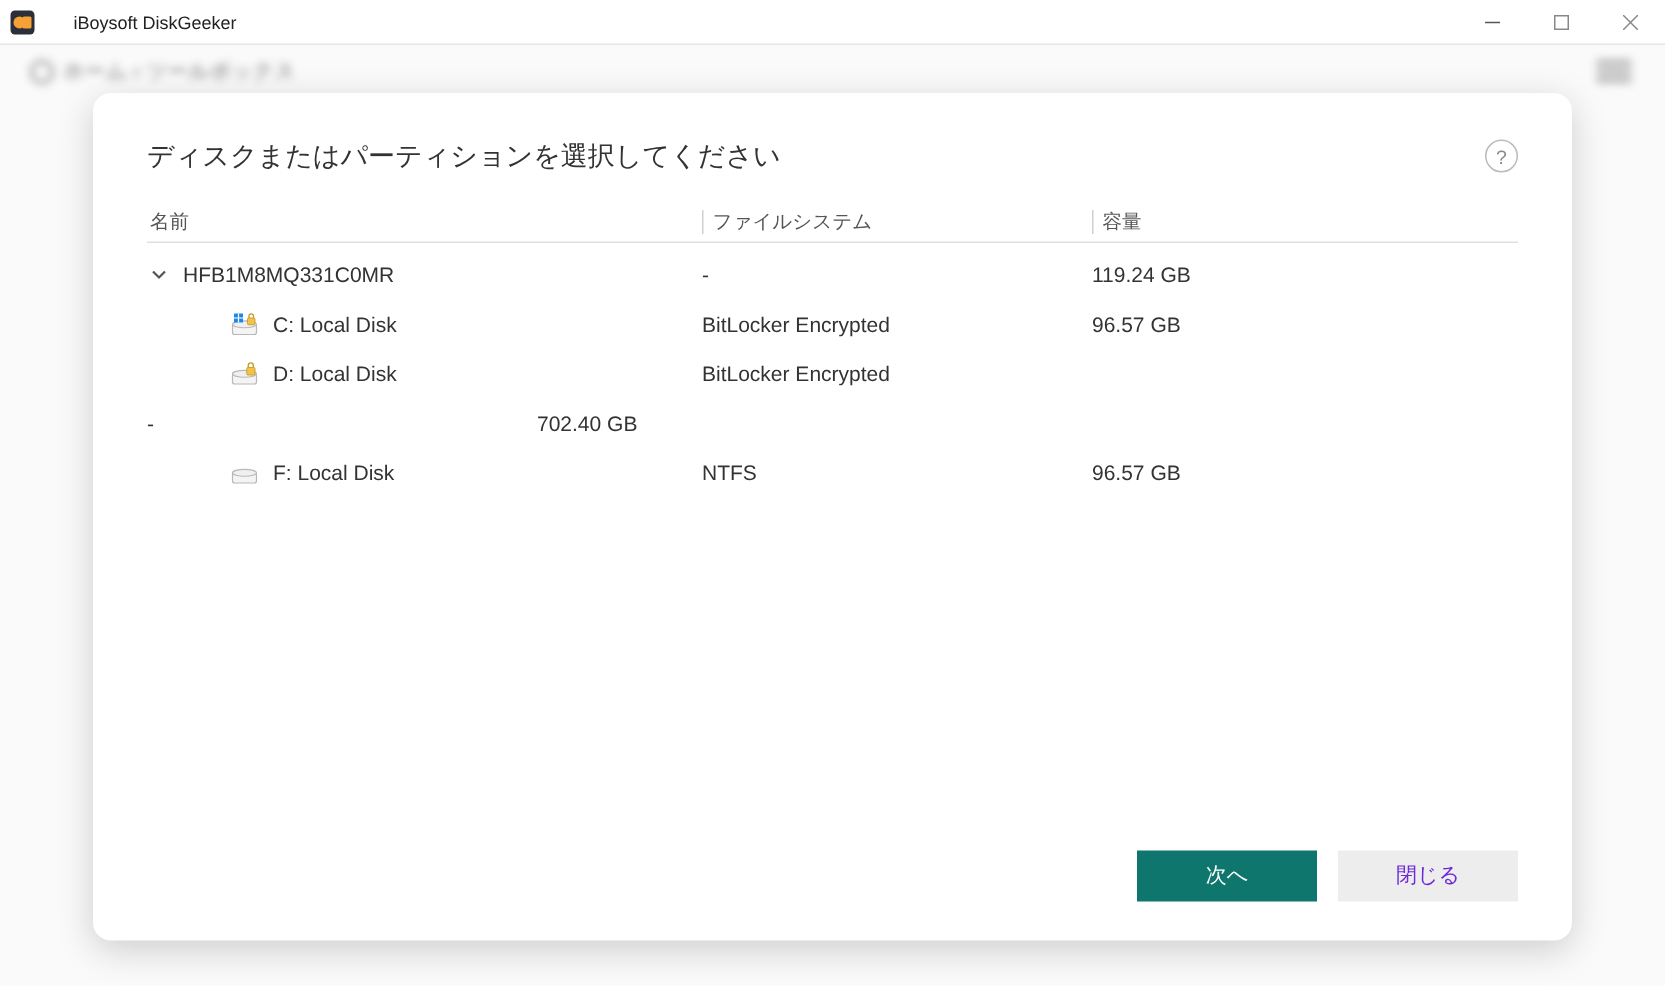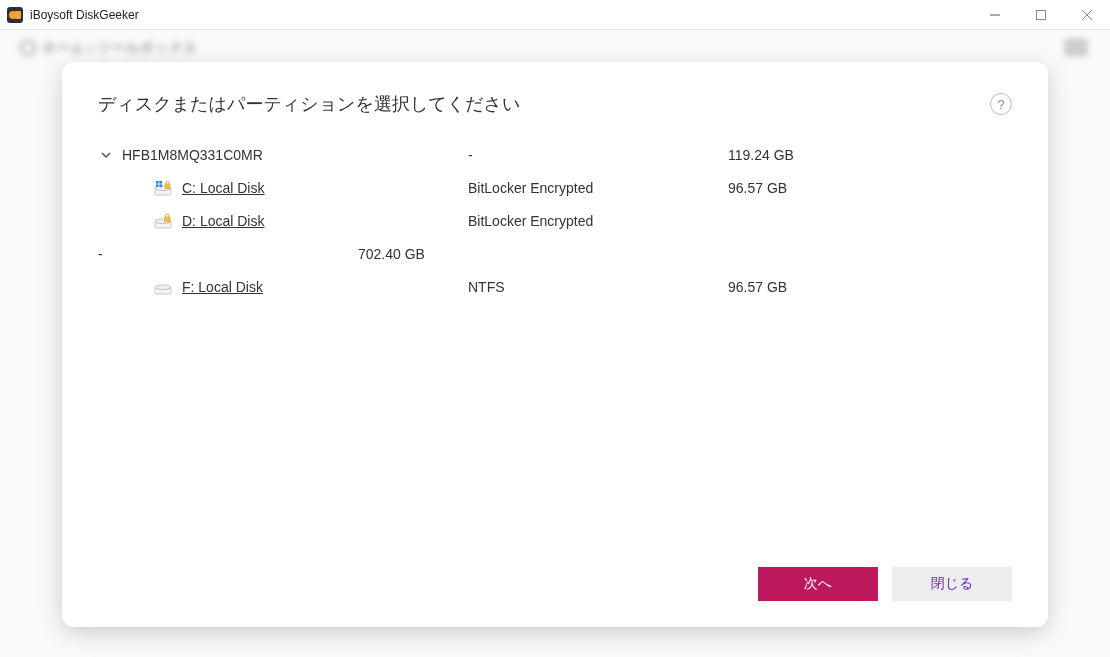--- a/index.html
+++ b/index.html
@@ -2,21 +2,21 @@
 <html><head>
 <meta charset="utf-8">
 <style>
   * { box-sizing: border-box; margin: 0; padding: 0; }
   html, body { width: 1110px; height: 657px; font-family: "Segoe UI", "Yu Gothic UI", Arial, sans-serif; font-size: 14px; color: #333; overflow: hidden; }
   body { background: #fefefe; }
 
   
   .titlebar { height: 30px; background: #ffffff; display: flex; align-items: center; padding-left: 6px; border-bottom: 1px solid #e5e5e5; }
   .titlebar .app-icon { width: 18px; height: 18px; margin-right: 6px; display: flex; align-items: center; justify-content: center; }
-  .titlebar .title { font-size: 12px; color: #222; flex: 0 0 auto; }
+  .titlebar .title { font-size: 12px; color: #222; flex: 0 0 auto; margin-left: 19px; }
   .titlebar .spacer { flex: 1; }
   .winbtn { width: 46px; height: 30px; display: flex; align-items: center; justify-content: center; color: #555; }
   .winbtn svg { width: 10px; height: 10px; }
 
   
   .bg-blur { position: absolute; top: 30px; left: 0; right: 0; bottom: 0; background: #fafafa; filter: blur(0.5px); }
   .bg-blur .crumb-row { display: flex; align-items: center; height: 36px; padding: 10px 20px; color: #999; filter: blur(3px); opacity: 0.85; }
   .bg-blur .crumb-row .circ { width: 16px; height: 16px; border: 2px solid #888; border-radius: 50%; margin-right: 6px; position: relative; }
   .bg-blur .crumb-text { font-size: 14px; color: #555; }
   .bg-blur .menu-right { position: absolute; right: 22px; top: 10px; width: 24px; height: 14px; filter: blur(3px); opacity: 0.8; }
@@ -38,28 +38,28 @@
   .col-cap  { width: 250px; }
 
   
   .rows { margin-top: 4px; }
   .row { display: flex; align-items: center; height: 33px; font-size: 14px; color: #333; }
   .row .cell { display: flex; align-items: center; }
   .row .col-name { width: 370px; }
   .row .col-fs   { width: 260px; }
   .row .col-cap  { width: 250px; }
   .indent-disk { padding-left: 0; }
-  .indent-part { padding-left: 56px; text-decoration: underline; }
+  .indent-part { padding-left: 56px; }
   .chev { width: 16px; height: 16px; margin-right: 8px; display: flex; align-items: center; justify-content: center; color: #555; }
   .part-icon { width: 18px; height: 18px; margin-right: 10px; display: flex; align-items: center; justify-content: center; }
 
   
   .footer { margin-top: auto; display: flex; justify-content: flex-end; gap: 14px; }
   .btn { width: 120px; height: 34px; display: flex; align-items: center; justify-content: center; font-size: 14px; cursor: pointer; }
-  .btn-primary { background: #be185d; color: #fff; }
+  .btn-primary { background: #0f766e; color: #fff; }
   .btn-secondary { background: #ededed; color: #6d28d9; }
 </style>
 </head>
 <body>
 
 <div class="titlebar">
   <span class="app-icon">
     <svg viewBox="0 0 18 18">
         <rect x="1" y="1" width="16" height="16" rx="3" fill="#2a2f3a"></rect>
         <circle cx="7" cy="9" r="4" fill="#f4a236"></circle>
@@ -100,20 +100,25 @@
 </div>
 
 <div class="modal">
   <div class="modal-header">
     <div class="modal-title">ディスクまたはパーティションを選択してください</div>
     <div class="help-btn">
       <span>?</span>
     </div>
   </div>
 
+  <div class="thead">
+    <div class="col col-name">名前</div>
+    <div class="col col-fs">ファイルシステム</div>
+    <div class="col col-cap">容量</div>
+  </div>
 
   <div class="rows">
 
     <div class="row">
       <div class="cell col-name indent-disk">
         <span class="chev">
           <svg viewBox="0 0 12 12" width="12" height="12">
               <polyline points="2,4 6,8 10,4" fill="none" stroke="#555" stroke-width="1.5"></polyline>
             </svg>
         </span>

